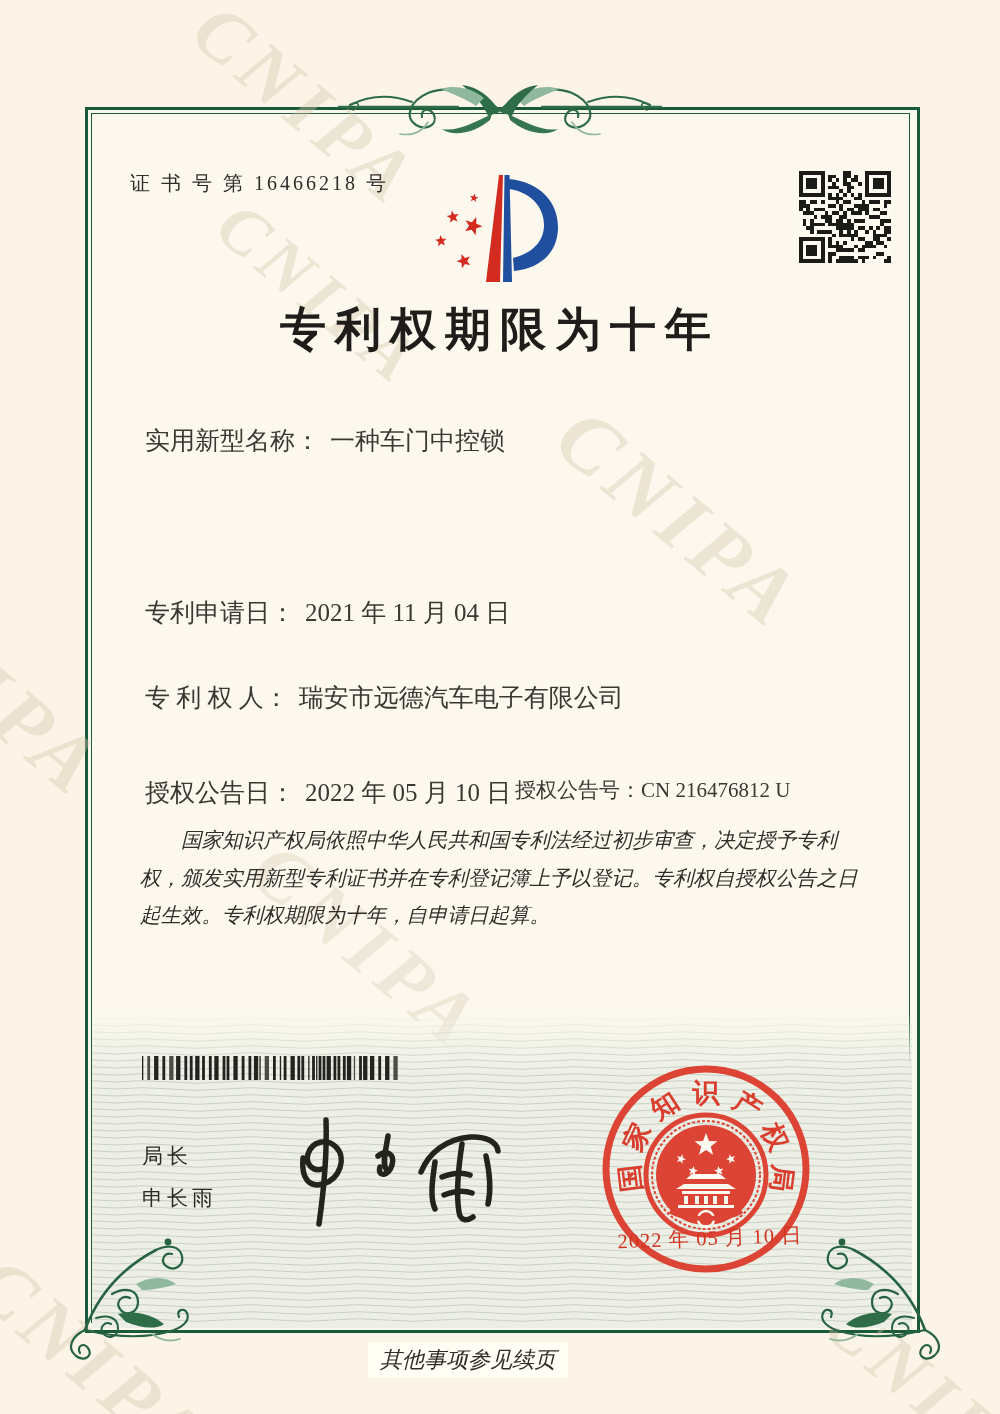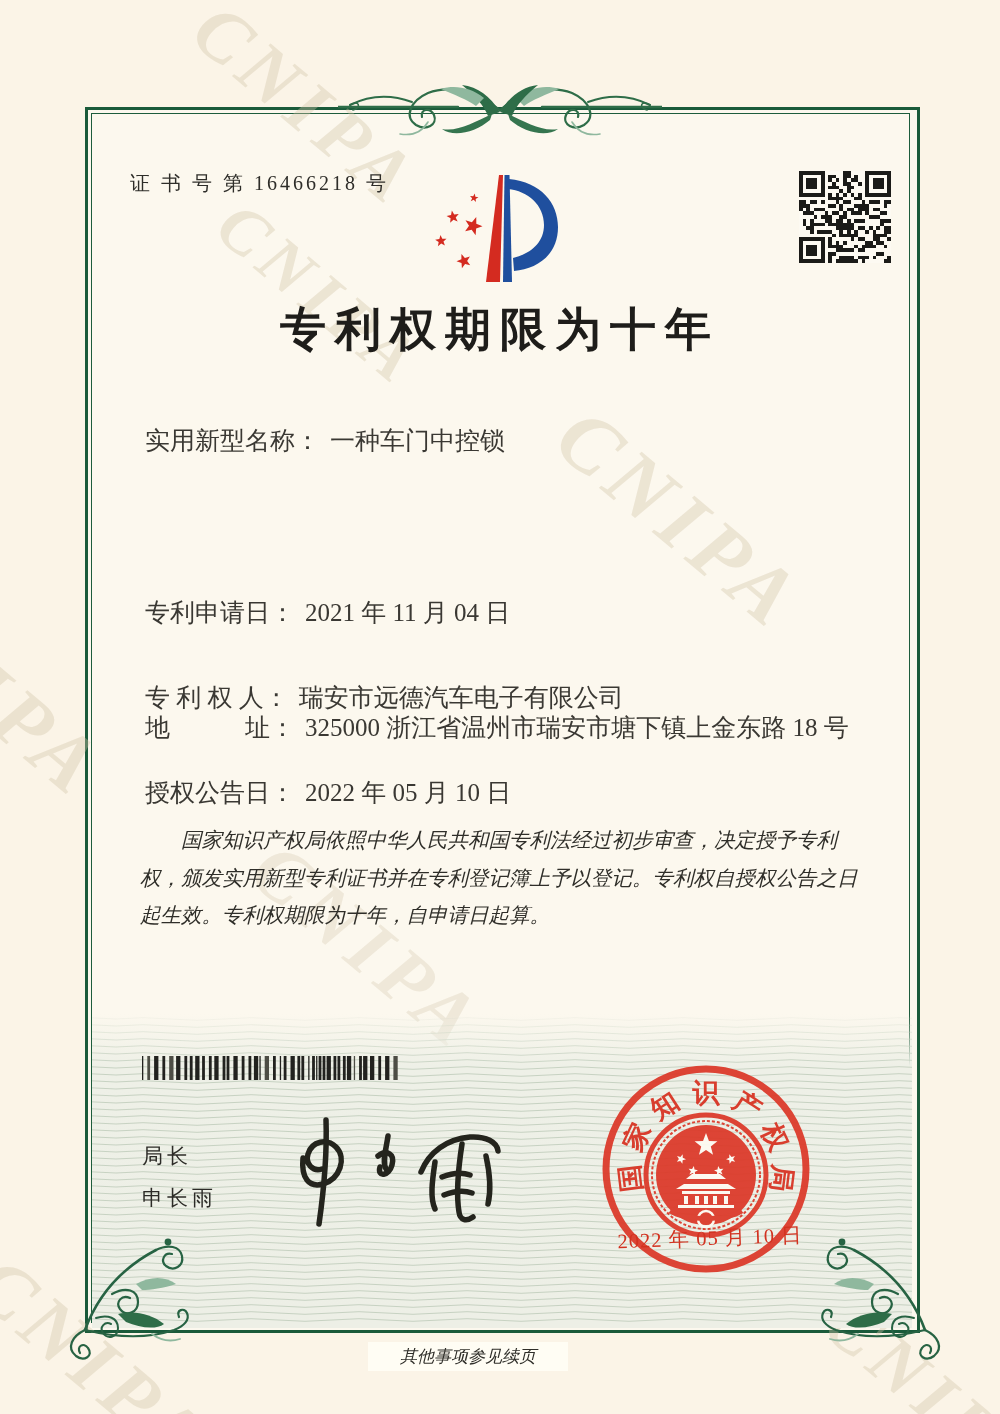--- a/index.html
+++ b/index.html
@@ -54,21 +54,21 @@
   .signer{position:absolute;left:142px;font-size:21px;color:#2c2b27;
     font-family:Liberation Serif, serif;letter-spacing:4px;}
   .signer.t{top:1142px;} .signer.n{top:1184px;}
   .signature{position:absolute;left:265px;top:1104px;}
   .seal{position:absolute;left:599px;top:1062px;}
   .seal-date{position:absolute;left:606px;top:1224px;width:208px;text-align:center;
     font-size:20.5px;letter-spacing:1px;color:#d23220;transform:rotate(-2deg);white-space:nowrap;}
   .page-ind{position:absolute;left:352px;top:1289px;width:252px;text-align:center;
     font-size:17.5px;color:#33322d;letter-spacing:1px;}
   .footer-note{position:absolute;left:368px;top:1342px;width:200px;text-align:center;
-    font-size:17px;color:#2f2e29;font-style:italic;background:#fffdf4;padding:3px 0;}
+    font-size:22px;color:#2f2e29;font-style:italic;background:#fffdf4;padding:3px 0;}
 </style>
 </head>
 <body>
 
 <div class="page">
 
   <div class="frame">
     <div class="frame-inner"></div>
   </div>
 
@@ -498,25 +498,25 @@
 
     <div class="row r1">
       <span class="flabel">实用新型名称</span><span class="colon">：</span><span class="fvalue">一种车门中控锁</span>
     </div>
     <div class="row r4">
       <span class="flabel">专利申请日</span><span class="colon">：</span><span class="fvalue">2021 年 11 月 04 日</span>
     </div>
     <div class="row r5">
       <span class="flabel">专 利 权 人</span><span class="colon">：</span><span class="fvalue">瑞安市远德汽车电子有限公司</span>
     </div>
-    <div class="row r6">
-      <span class="flabel">地　　　址</span><span class="colon">：</span><span class="fvalue">325000 浙江省温州市瑞安市塘下镇上金东路 18 号</span>
-    </div>
     <div class="row r7">
       <span class="flabel">授权公告日</span><span class="colon">：</span><span class="fvalue">2022 年 05 月 10 日</span>
+    </div>
+    <div class="grant-no">
+      <span>授权公告号</span><span class="colon">：</span><span>CN 216476812 U</span>
     </div>
 
     <div class="paras">
       <p>国家知识产权局依照中华人民共和国专利法经过初步审查，决定授予专利权，颁发实用新型专利证书并在专利登记簿上予以登记。专利权自授权公告之日起生效。专利权期限为十年，自申请日起算。</p>
     </div>
 
     <svg class="barcode" width="262" height="24" viewBox="0 0 262 24">
       <g id="barcode-bars" fill="#22221f">
           <rect x="2.0" y="0" width="1.3" height="24"></rect>
           <rect x="7.3" y="0" width="2.8" height="24" fill="#4d4d45"></rect>

